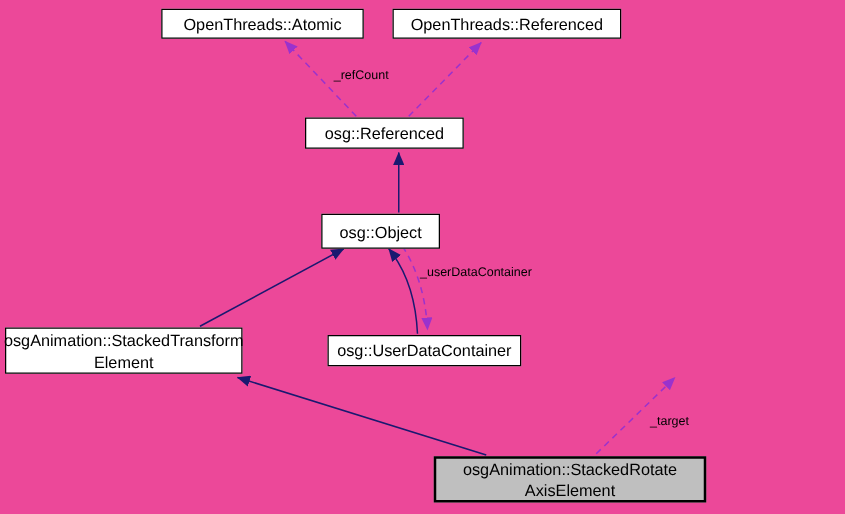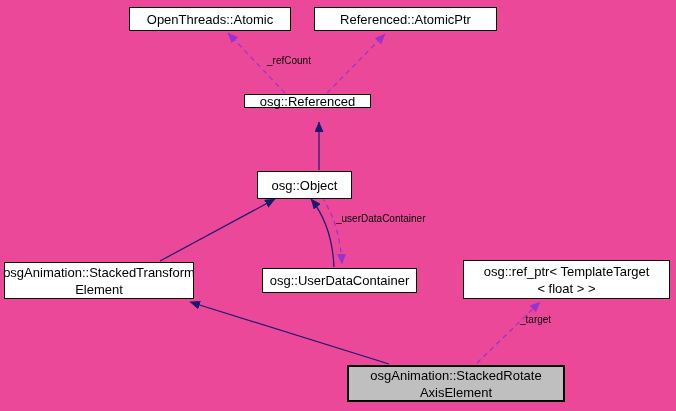--- a/index.html
+++ b/index.html
@@ -81,37 +81,35 @@
     <path class="edge-dashed" d="M477,363 L540,302" marker-end="url(#arrow-dashed)"></path>
 
     <path class="edge-solid" d="M319,170 L319,122" marker-end="url(#arrow-solid)"></path>
     <path class="edge-solid" d="M160,261 L275,199" marker-end="url(#arrow-solid)"></path>
     <path class="edge-solid" d="M334,267 Q332,225 311,199" marker-end="url(#arrow-solid)"></path>
     <path class="edge-solid" d="M389,364 L190,302" marker-end="url(#arrow-solid)"></path>
   </svg>
 
   <div class="node" style="left:129px; top:7px;  width:162px; height:24px">OpenThreads::Atomic</div>
 
-  <div class="node" style="left:314px; top:7px;  width:183px; height:24px">Referenced::AtomicPtr</div>
+  <div class="node" style="left:314px; top:7px;  width:183px; height:24px">OpenThreads::Referenced</div>
 
-  <div class="node" style="left:244px; top:94px; width:127px; height:14px">osg::Referenced</div>
+  <div class="node" style="left:244px; top:94px; width:127px; height:25px">osg::Referenced</div>
 
   <div class="node" style="left:257px; top:171px; width:95px; height:28px">osg::Object</div>
 
   <div class="node" style="left:4px; top:262px; width:190px; height:37px">osgAnimation::StackedTransform
 Element</div>
 
   <div class="node" style="left:262px; top:268px; width:155px; height:25px">osg::UserDataContainer</div>
 
-  <div class="node" style="left:463px; top:260px; width:207px; height:39px">osg::ref_ptr&lt; TemplateTarget
-&lt; float &gt; &gt;</div>
 
   <div class="node current" style="left:347px; top:365px; width:218px; height:37px">osgAnimation::StackedRotate
 AxisElement</div>
 
   <span class="edge-label" style="left:267px; top:55px">_refCount</span>
 
 
   <span class="edge-label" style="left:336px; top:213px">_userDataContainer</span>
 
-  <span class="edge-label" style="left:520px; top:314px">_target</span>
+  <span class="edge-label" style="left:520px; top:332px">_target</span>
 
 </div>
 
 </body></html>

